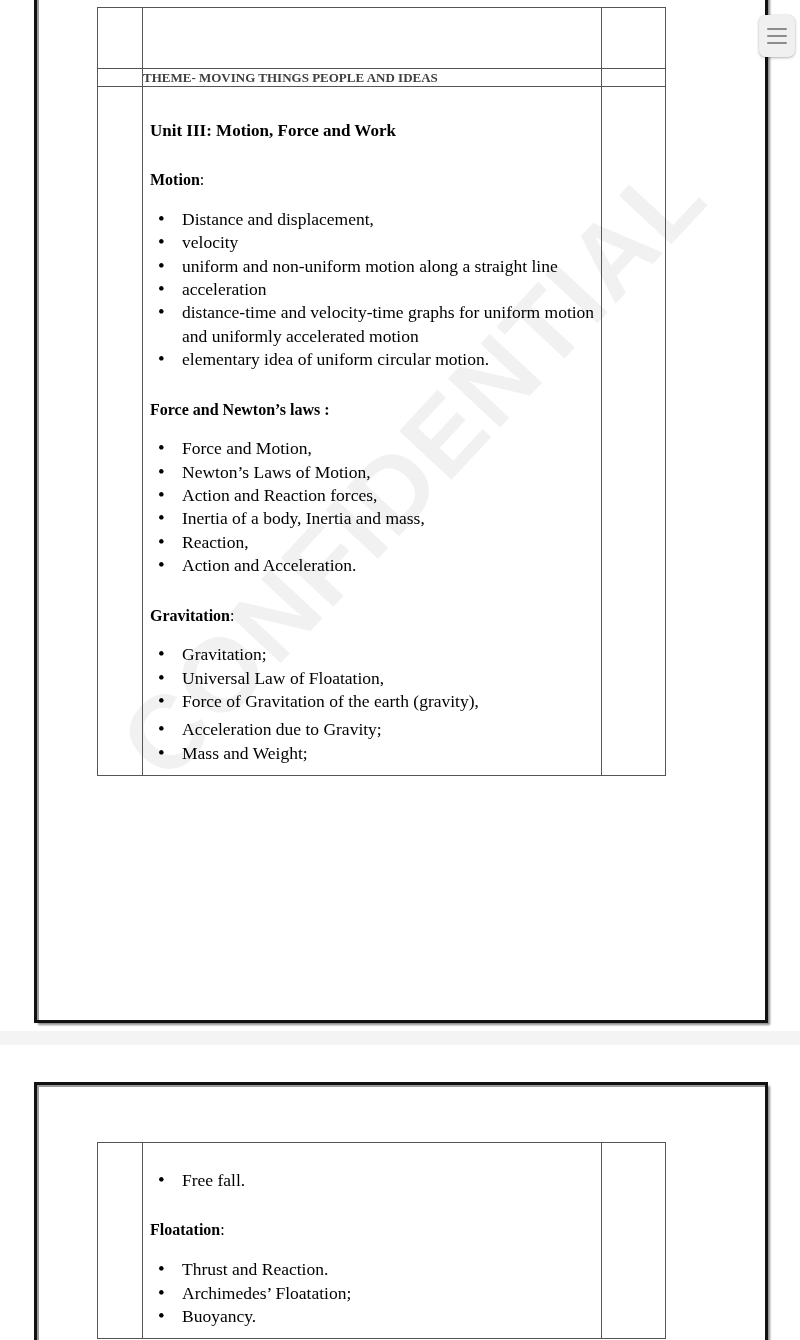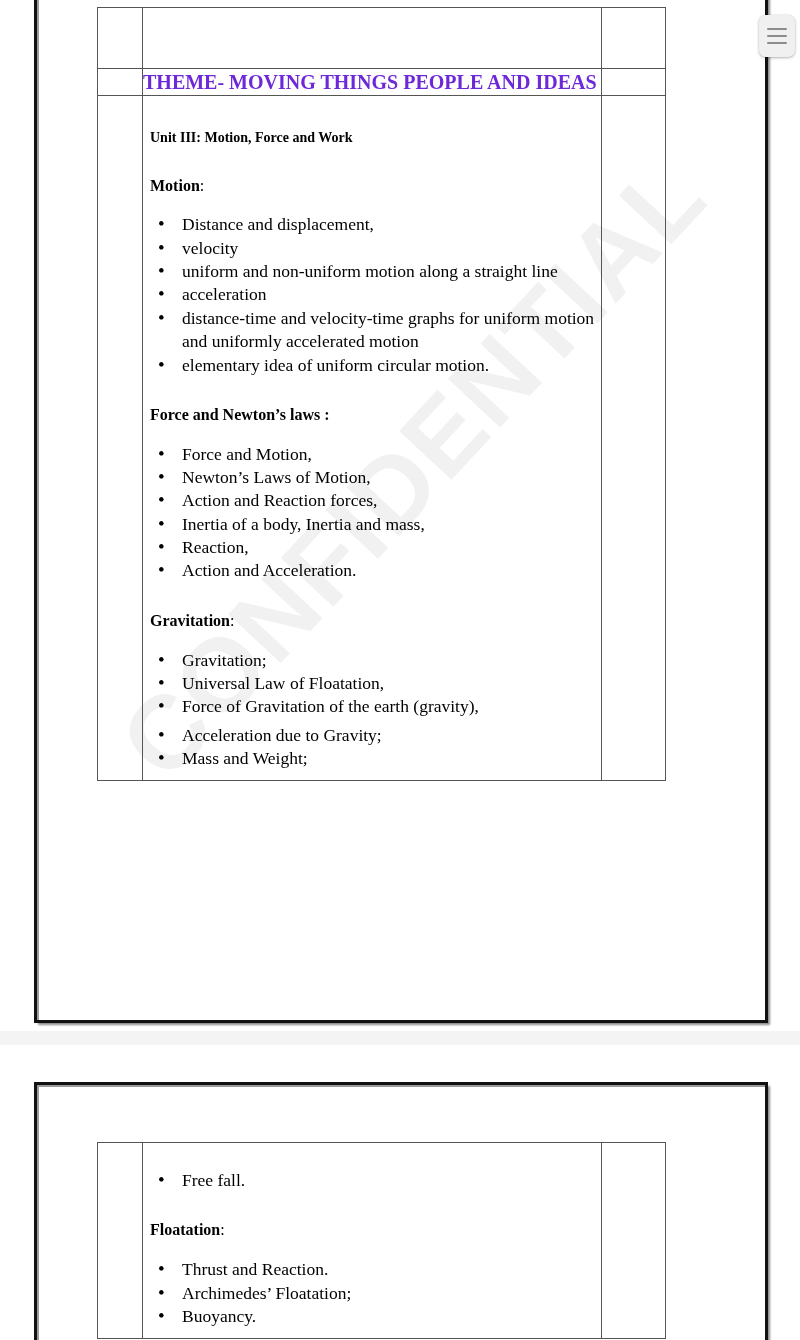--- a/index.html
+++ b/index.html
@@ -125,29 +125,29 @@
     padding: 0;
   }
   col.c1 { width: 45px; }
   col.c2 { width: 459px; }
   col.c3 { width: 64px; }
 
   .spacer-row td { height: 60px; }
 
   .theme {
     font-weight: bold;
-    font-size: 20px;
+    font-size: 13px;
     line-height: 1.32;
     padding: 5px 6px 6px 7px;
-    color: #6d28d9;
+    color: #404040;
   }
 
   .unit-title {
     font-weight: bold;
-    font-size: 14px;
+    font-size: 17px;
     line-height: 1.3;
     margin: 33px 0 0 7px;
   }
 
   .sub-head {
     font-weight: bold;
     font-size: 16px;
     line-height: 1.3;
     margin: 28px 0 0 7px;
   }

